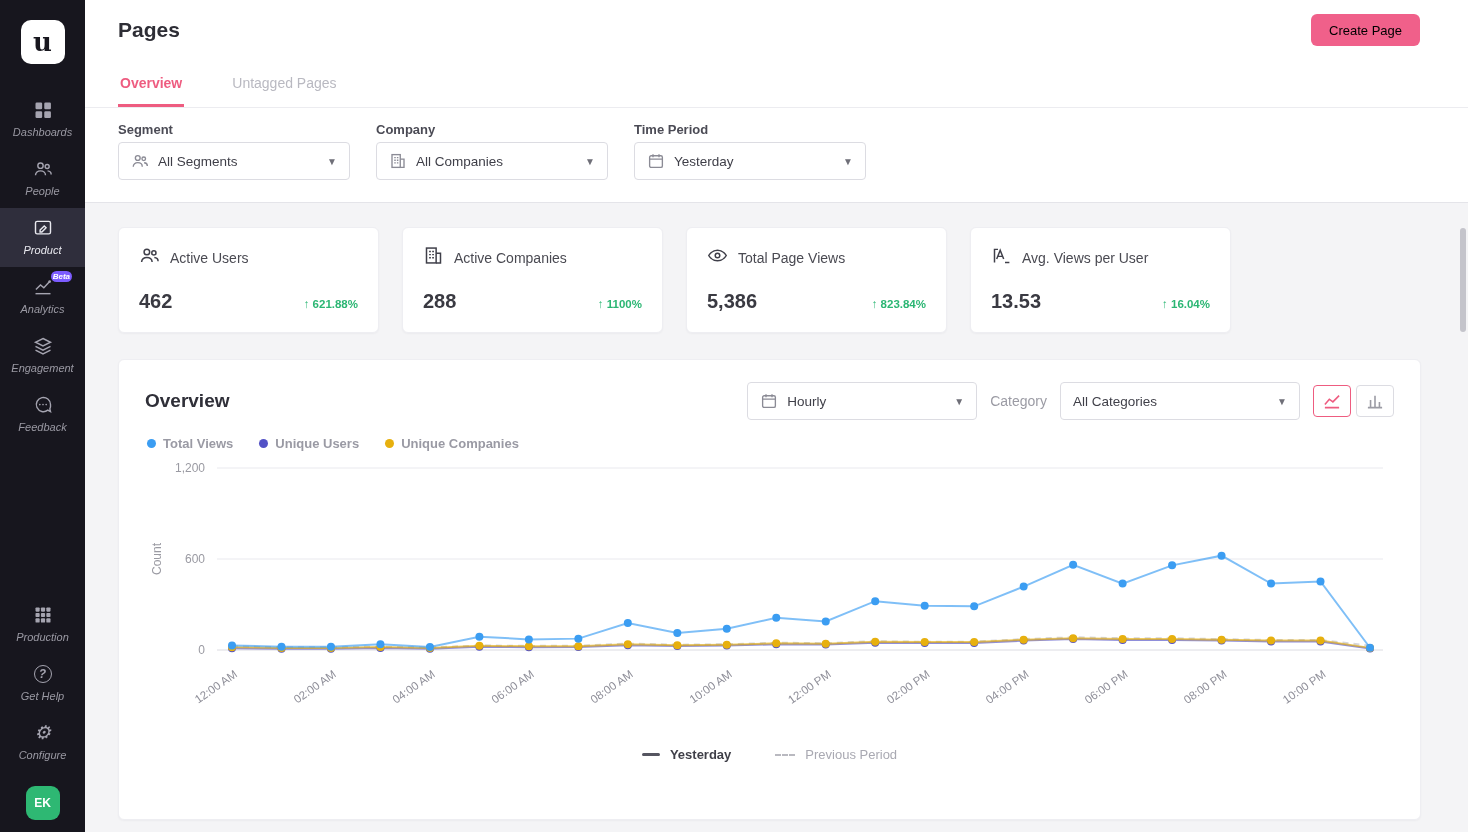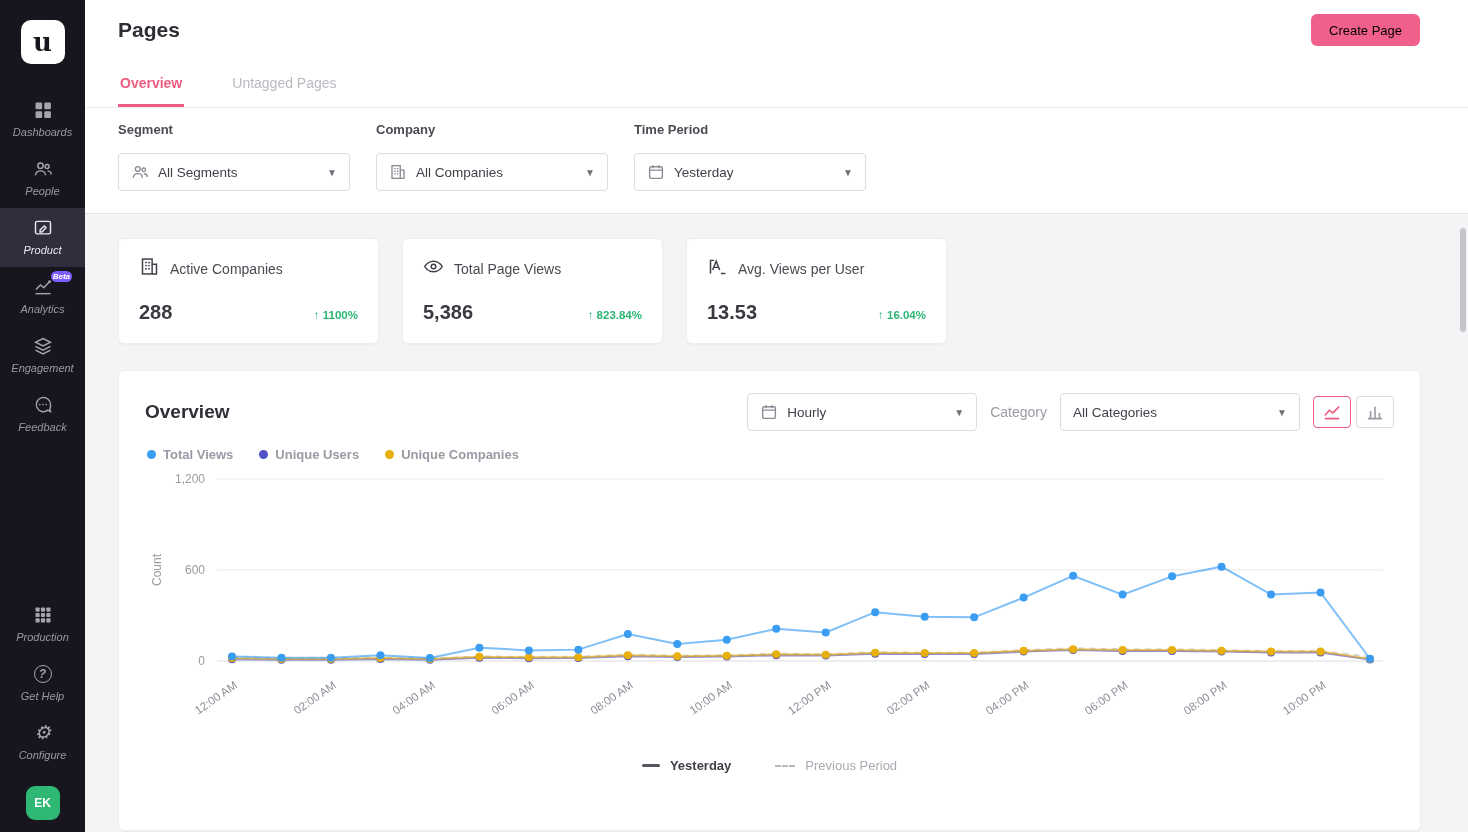--- a/index.html
+++ b/index.html
@@ -37,21 +37,21 @@
   .header h1 { font-size:21px; font-weight:bold; color:#2d2d35; }
   .create-btn { margin-left:auto; background:#f0608a; border:none; color:#000000; font-size:13px;
                 font-family:inherit; height:32px; padding:0 18px; border-radius:6px; cursor:pointer; }
 
   .tabs { background:#fff; padding:0 33px; display:flex; gap:46px; border-bottom:1px solid #ececf0; }
   .tab { font-size:14px; color:#b9b9c1; padding:15px 2px 13px; cursor:pointer;
          border-bottom:3px solid transparent; }
   .tab.active { color:#ee5c80; font-weight:bold; border-bottom-color:#ee5c80; }
 
   .filters { background:#fff; padding:14px 33px 22px; display:flex; gap:26px; border-bottom:1px solid #e4e4e9; }
-  .filter-label { font-size:13px; font-weight:bold; color:#4b4b55; margin-bottom:16px; }
+  .filter-label { font-size:13px; font-weight:bold; color:#4b4b55; margin-bottom:5px; }
   .select { height:38px; border:1px solid #dcdce2; border-radius:4px; background:#fff;
             display:flex; align-items:center; padding:0 12px; gap:9px; cursor:pointer; }
   .select .sel-value { font-size:13.5px; color:#3f3f48; }
   .select .caret { margin-left:auto; font-size:10px; color:#6f6f78; }
   .sel-icon { display:flex; color:#8b8b95; }
   .sel-icon svg { width:18px; height:18px; }
   .w232 { width:232px; } .w230 { width:230px; } .w240 { width:240px; }
 
   .content { flex:1; padding:24px 47px 0 33px; background:#f4f4f6; overflow:hidden; }
 
@@ -264,20 +264,37 @@
         </span>
         <span class="sel-value">Yesterday</span>
         <span class="caret">▼</span>
       </div>
     </div>
   </div>
 
   <div class="content">
 
     <div class="stats-row">
+      <div class="stat-card">
+        <div class="stat-head">
+          <span>
+            <svg viewBox="0 0 24 24" fill="none" stroke="currentColor" stroke-width="1.7">
+                <circle cx="9" cy="8" r="3.2"></circle>
+                <path d="M3 19.5c0-3.3 2.7-5.3 6-5.3s6 2 6 5.3"></path>
+                <circle cx="17" cy="9" r="2.4"></circle>
+                <path d="M17.5 14.3c2.4.2 4.3 1.8 4.3 4.2"></path>
+              </svg>
+          </span>
+          <span class="stat-title">Active Users</span>
+        </div>
+        <div class="stat-row">
+          <span class="stat-value">462</span>
+          <span class="stat-change"><span>↑</span> <span>621.88%</span></span>
+        </div>
+      </div>
 
       <div class="stat-card">
         <div class="stat-head">
           <span>
             <svg viewBox="0 0 24 24" fill="none" stroke="currentColor" stroke-width="1.7">
                 <rect x="4" y="3.5" width="11" height="17"></rect>
                 <path d="M15 9.5h5v11h-5"></path>
                 <path d="M7 7.5h2M10.5 7.5h2M7 11h2M10.5 11h2M7 14.5h2M10.5 14.5h2"></path>
               </svg>
           </span>

